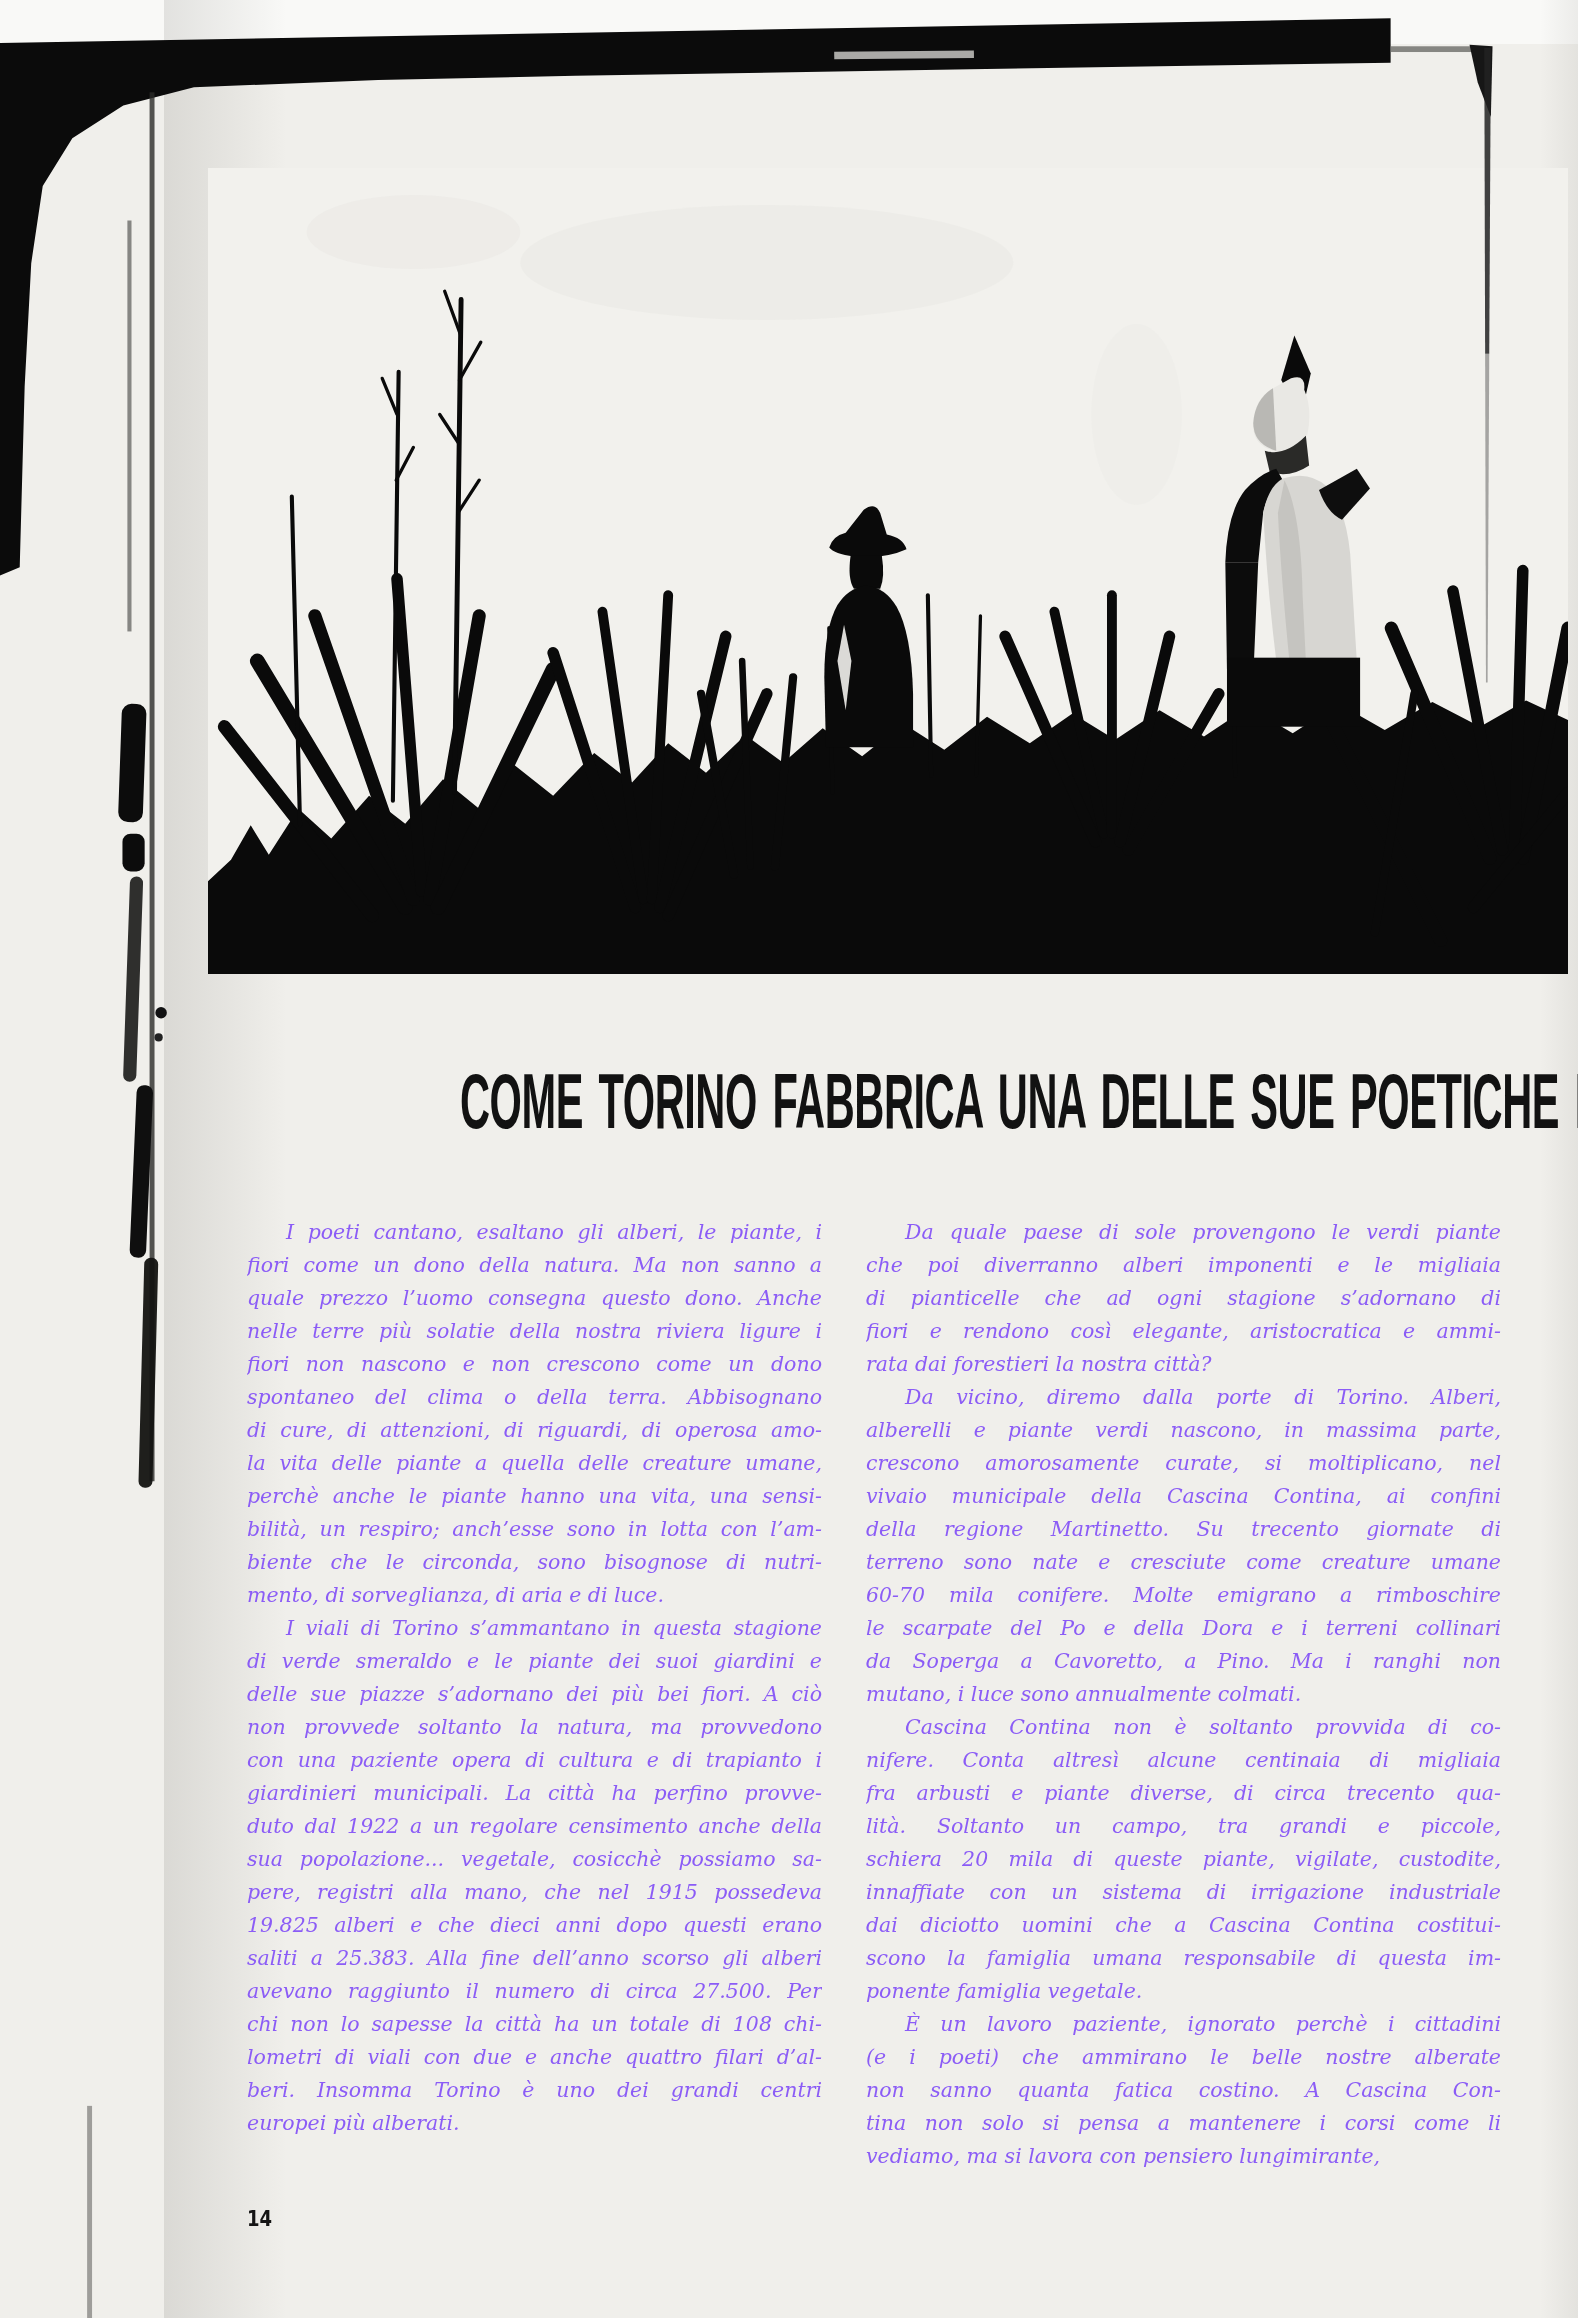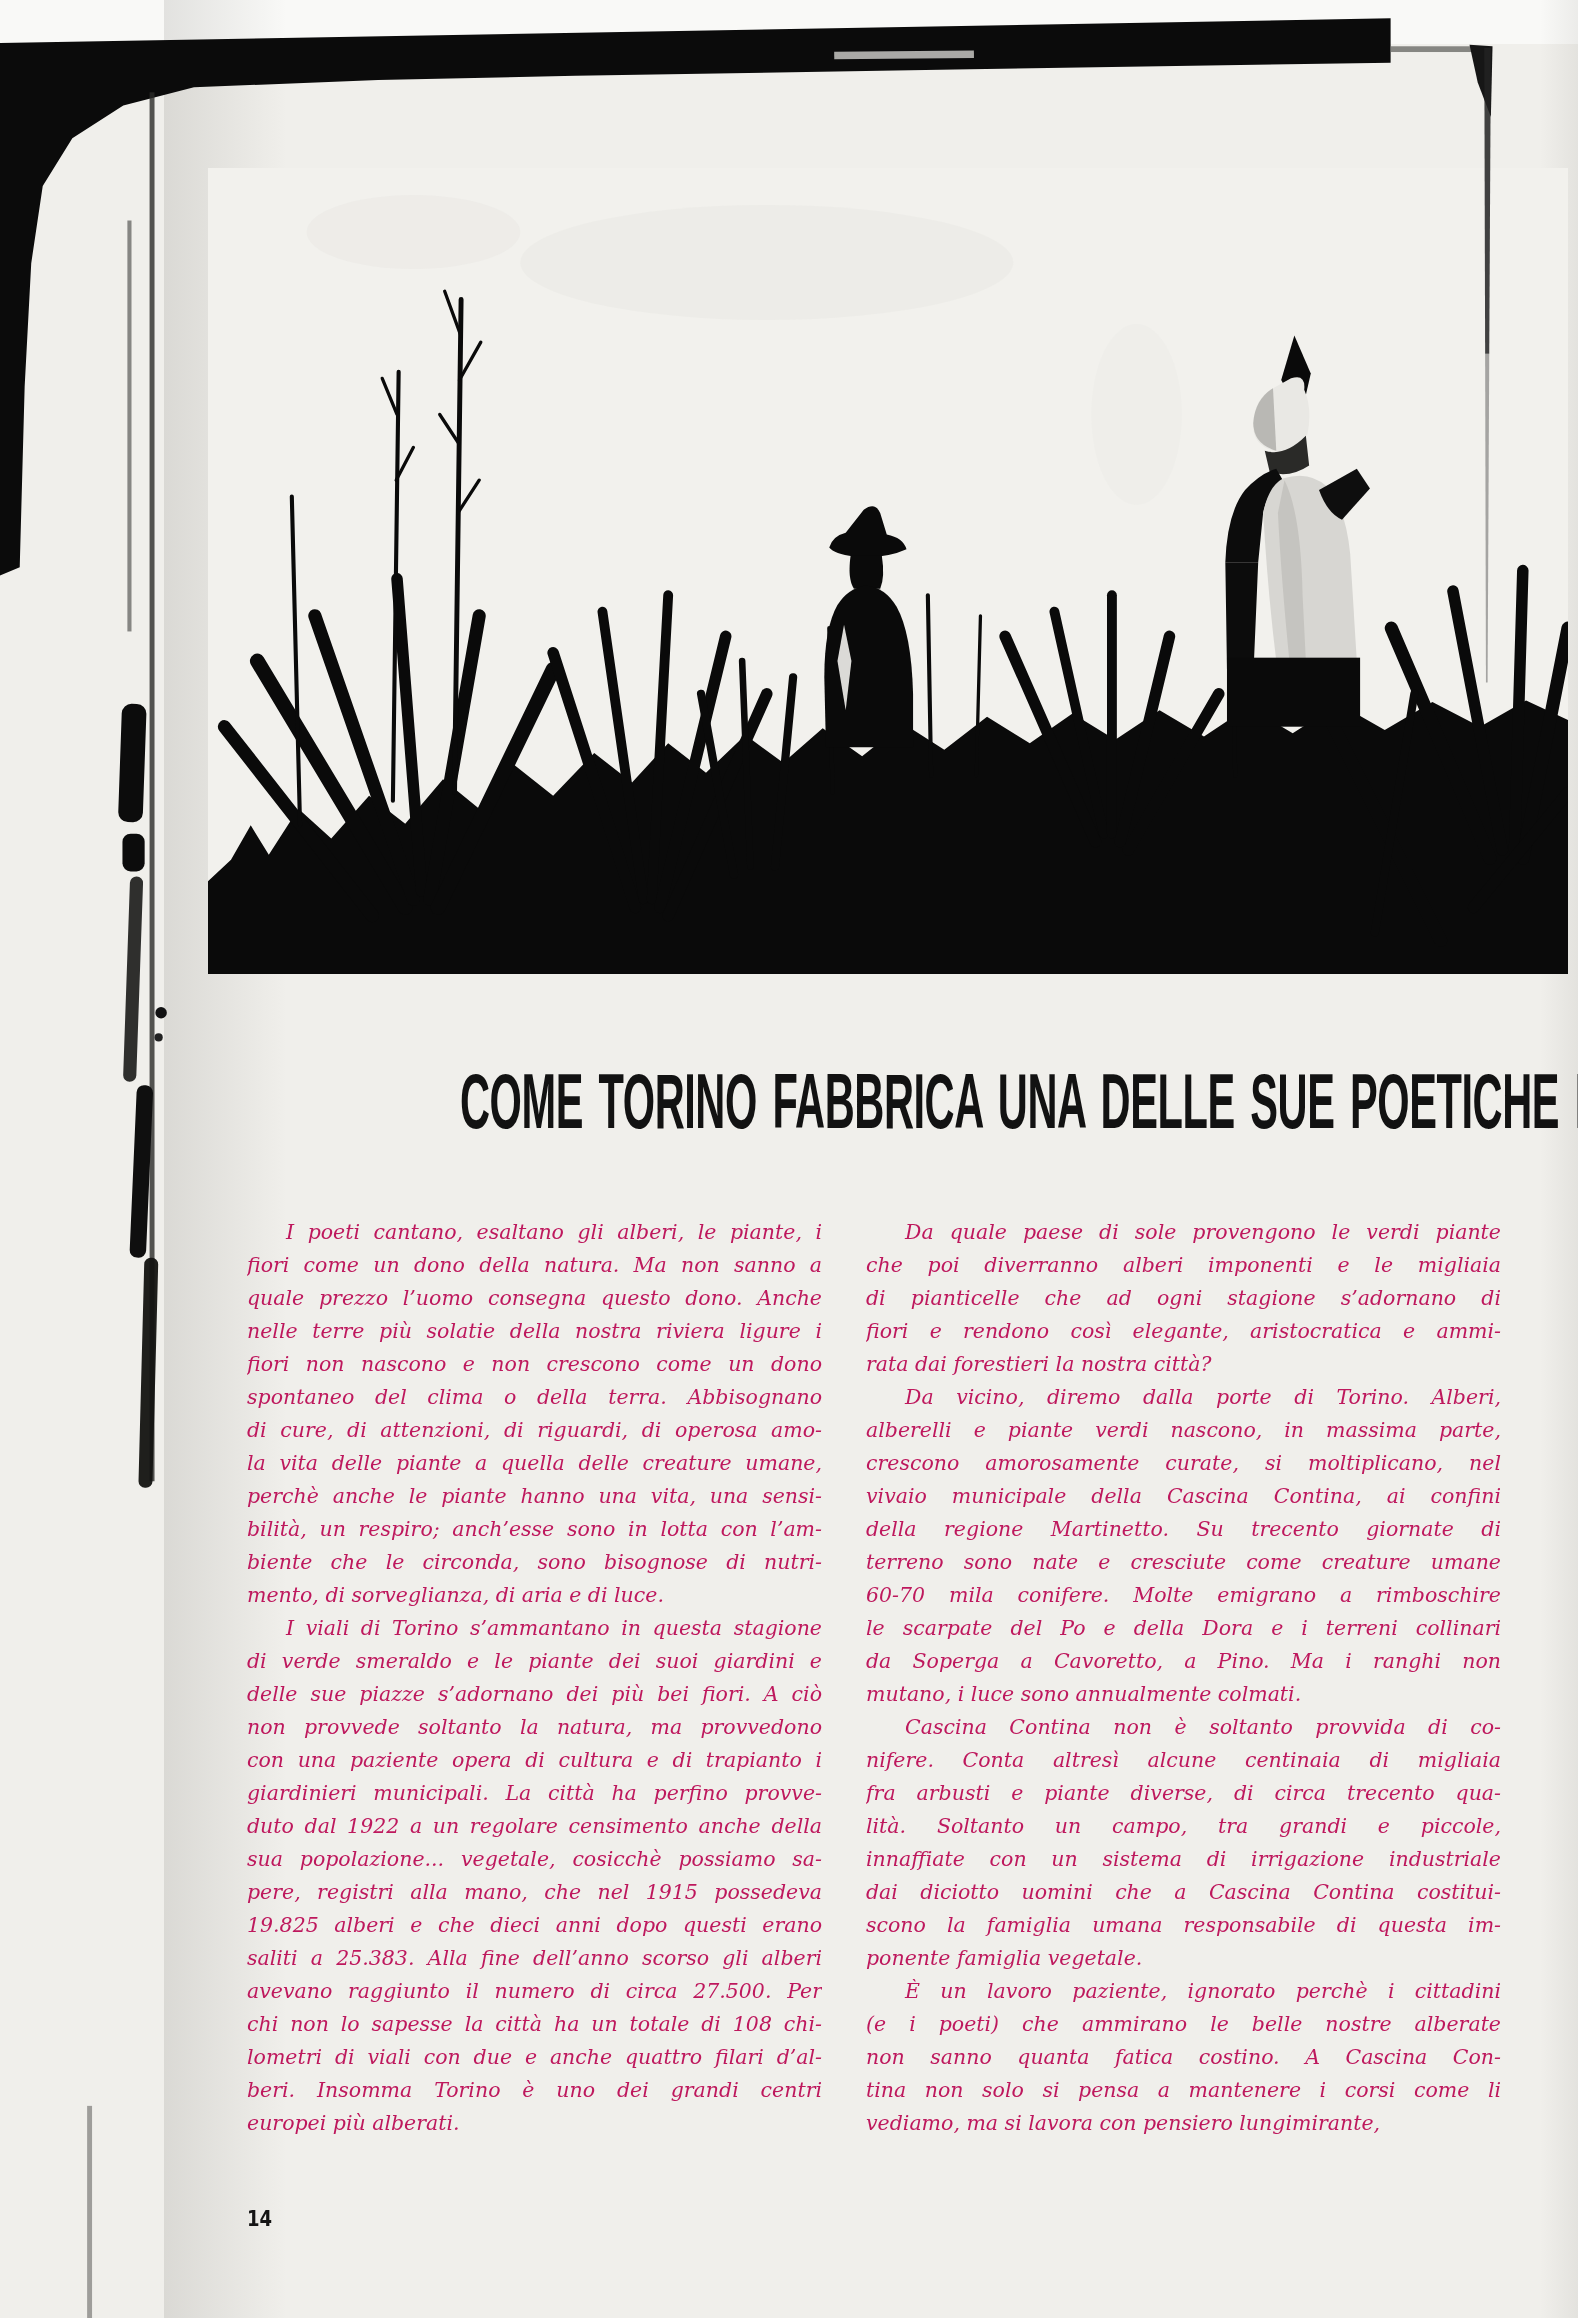--- a/index.html
+++ b/index.html
@@ -9,21 +9,21 @@
   .gutter-shade{position:absolute;left:164px;top:0;width:123px;height:2319px;
         background:linear-gradient(90deg,rgba(60,58,52,.12),rgba(60,58,52,0));pointer-events:none;}
   .right-shade{position:absolute;right:0;top:0;width:38px;height:2319px;
         background:linear-gradient(270deg,rgba(60,58,52,.07),rgba(60,58,52,0));pointer-events:none;}
   .photo{position:absolute;left:208px;top:168px;width:1360px;height:806px;z-index:1;}
   .headline{position:absolute;left:126px;right:0;top:1060px;margin:0;text-align:center;
         font-family:"Liberation Sans",sans-serif;font-weight:700;font-size:77px;line-height:82px;
         color:#121212;white-space:nowrap;transform:scaleX(.54);transform-origin:50% 50%;
         letter-spacing:-0.8px;word-spacing:8.2px;z-index:2;}
   .col{position:absolute;top:1216px;font-family:"DejaVu Serif",serif;font-style:italic;
-        font-size:20.5px;line-height:33px;color:#be185d;z-index:2;}
+        font-size:20.5px;line-height:33px;color:#8b5cf6;z-index:2;}
   .col-left{left:247px;width:575px;}
   .col-right{left:866px;width:635px;font-style:italic;}
   .line{text-align:justify;text-align-last:justify;height:33px;overflow:hidden;}
   .line.par-end{text-align-last:left;}
   .line.par-first{text-indent:39px;}
   .pagenum{position:absolute;left:247px;top:2206px;font-family:"DejaVu Sans",sans-serif;
         font-weight:700;font-size:22px;color:#141414;transform:scaleX(.82);
         transform-origin:0 50%;z-index:2;}
   .artifacts{position:absolute;left:0;top:0;z-index:3;pointer-events:none;}
 </style>
@@ -167,20 +167,21 @@
       <div class="line">della regione Martinetto. Su trecento giornate di</div>
       <div class="line">terreno sono nate e cresciute come creature umane</div>
       <div class="line">60-70 mila conifere. Molte emigrano a rimboschire</div>
       <div class="line">le scarpate del Po e della Dora e i terreni collinari</div>
       <div class="line">da Soperga a Cavoretto, a Pino. Ma i ranghi non</div>
       <div class="line par-end">mutano, i luce sono annualmente colmati.</div>
       <div class="line par-first">Cascina Contina non è soltanto provvida di co-</div>
       <div class="line">nifere. Conta altresì alcune centinaia di migliaia</div>
       <div class="line">fra arbusti e piante diverse, di circa trecento qua-</div>
       <div class="line">lità. Soltanto un campo, tra grandi e piccole,</div>
+      <div class="line">schiera 20 mila di queste piante, vigilate, custodite,</div>
       <div class="line">innaffiate con un sistema di irrigazione industriale</div>
       <div class="line">dai diciotto uomini che a Cascina Contina costitui-</div>
       <div class="line">scono la famiglia umana responsabile di questa im-</div>
       <div class="line par-end">ponente famiglia vegetale.</div>
       <div class="line par-first">È un lavoro paziente, ignorato perchè i cittadini</div>
       <div class="line">(e i poeti) che ammirano le belle nostre alberate</div>
       <div class="line">non sanno quanta fatica costino. A Cascina Con-</div>
       <div class="line">tina non solo si pensa a mantenere i corsi come li</div>
       <div class="line par-end">vediamo, ma si lavora con pensiero lungimirante,</div>
     </div>

